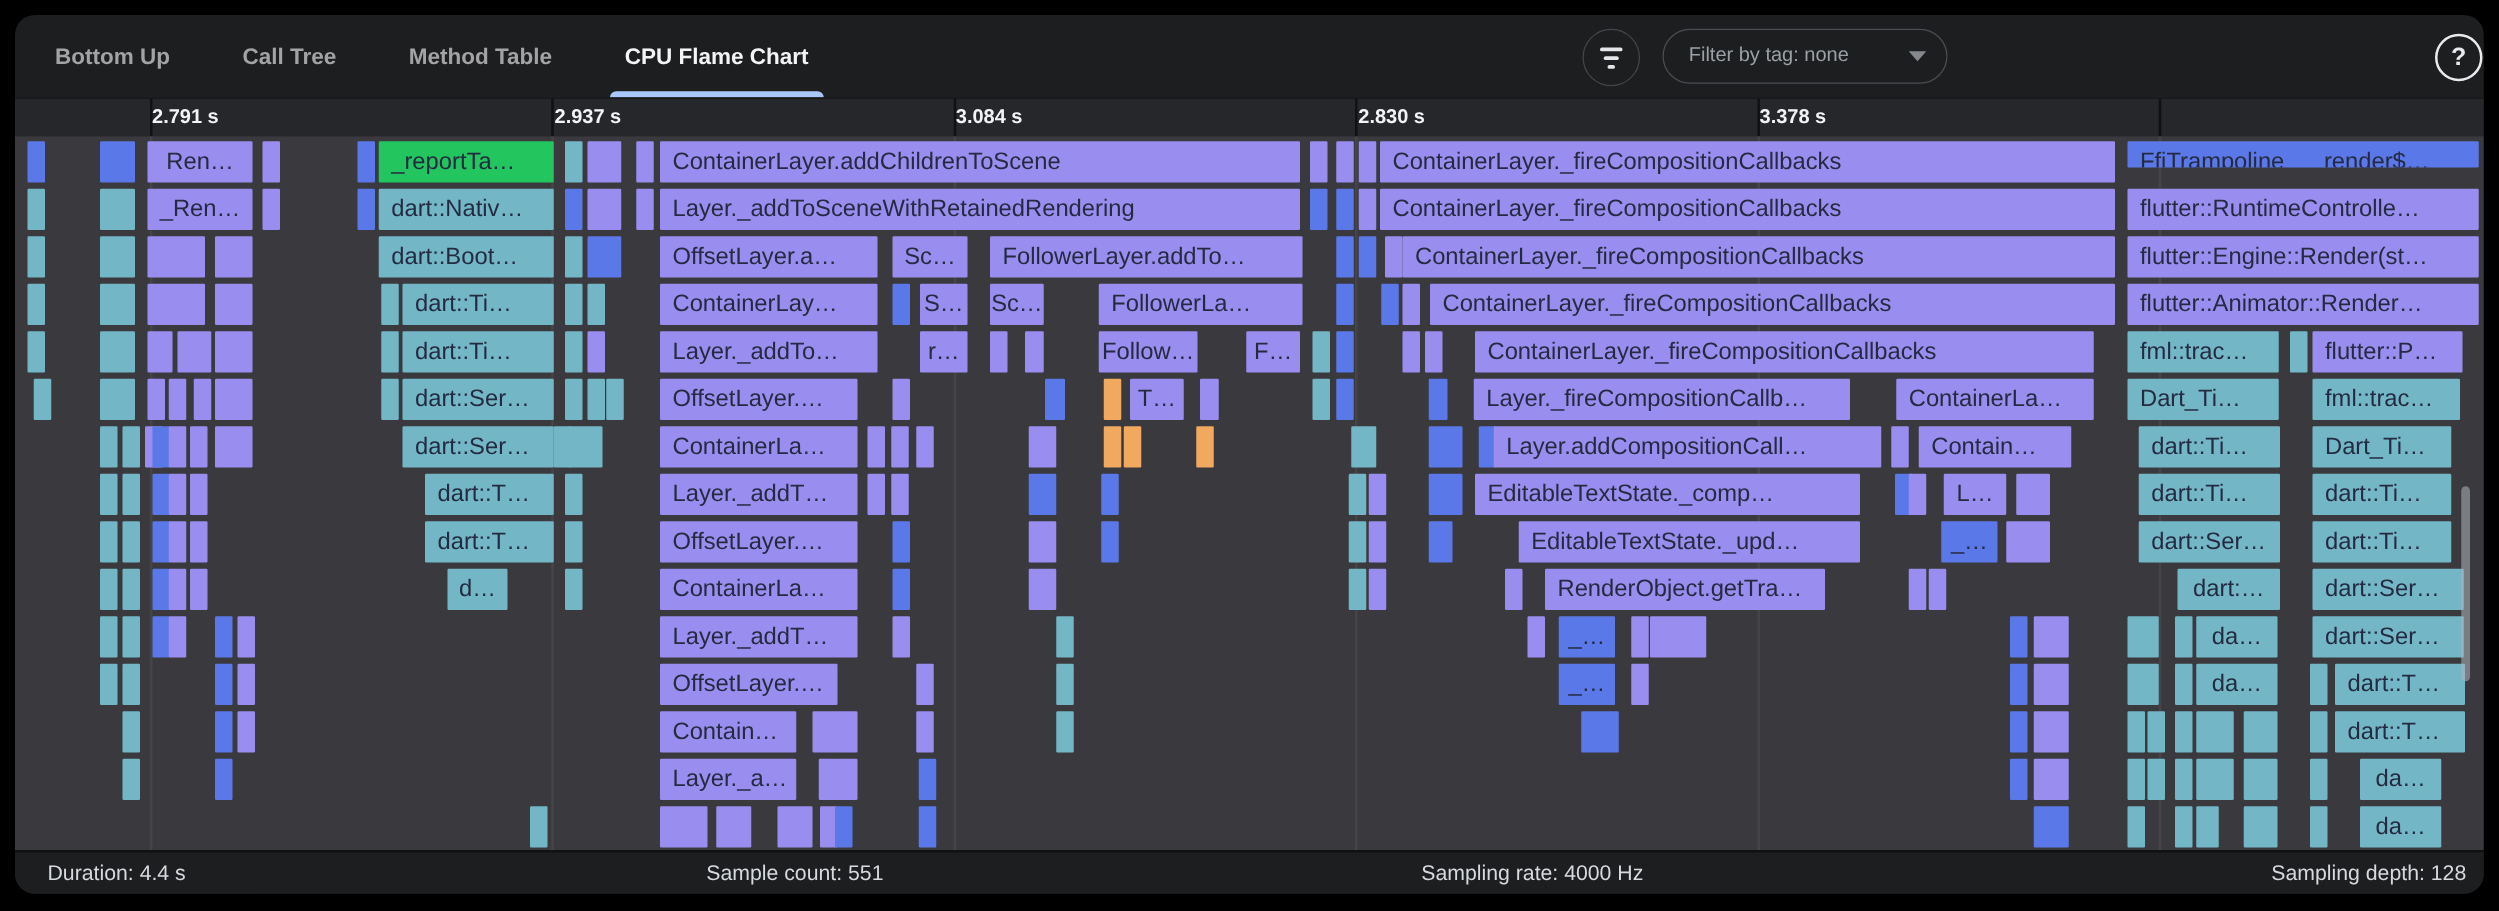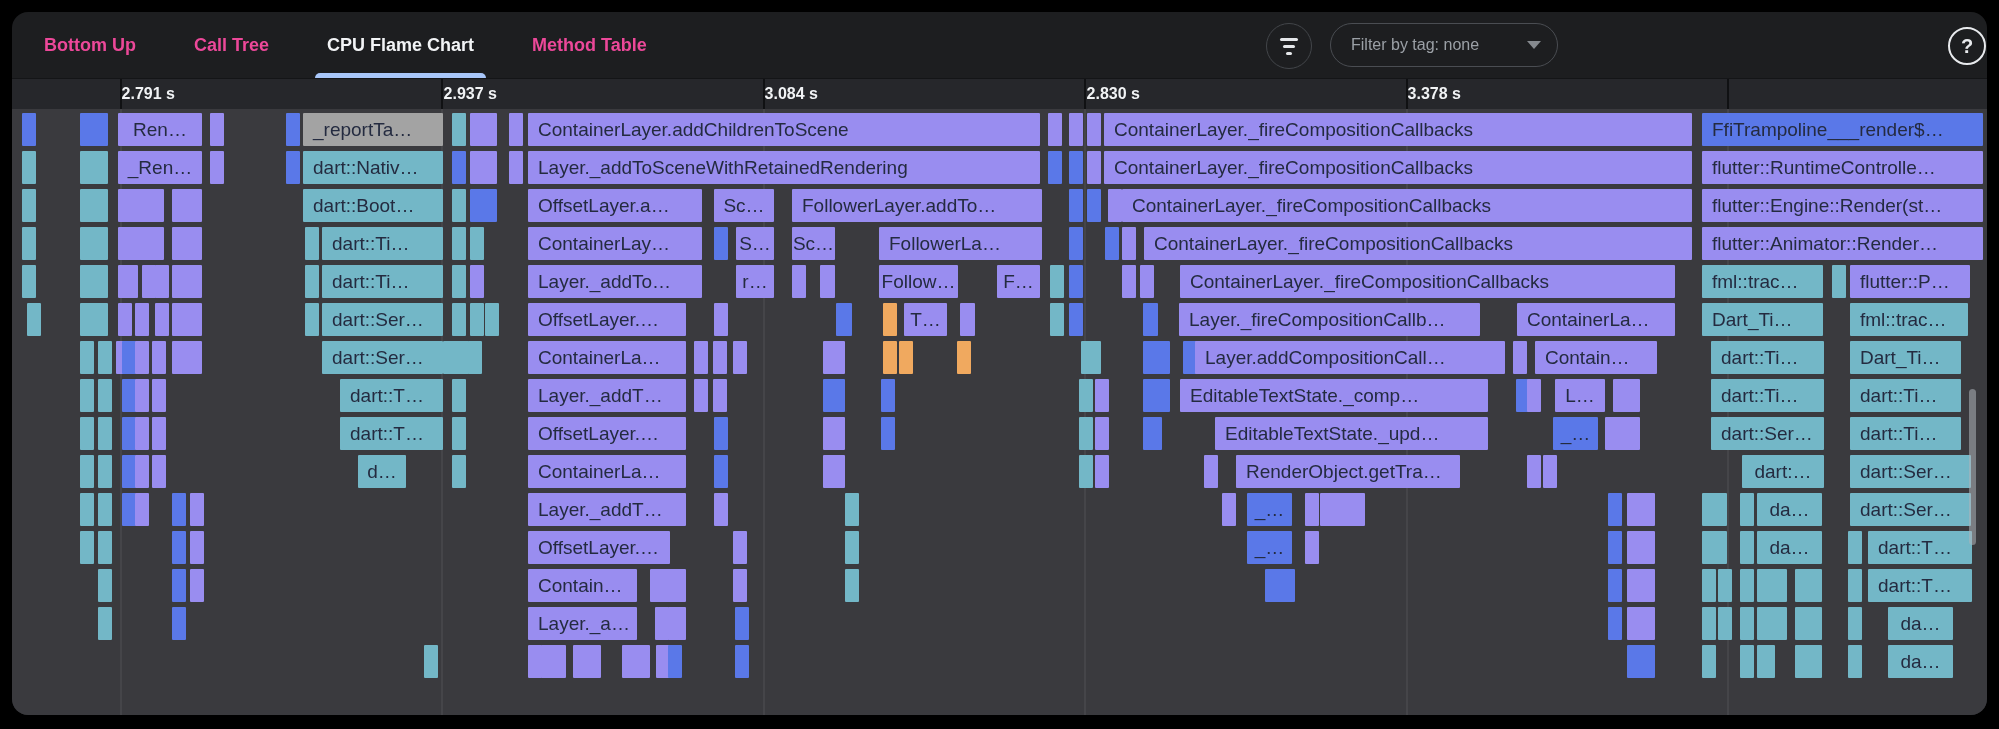--- a/index.html
+++ b/index.html
@@ -2,21 +2,21 @@
 <html><head>
 <meta charset="utf-8">
 <style>
   html,body{margin:0;padding:0;background:#000;width:1999px;height:729px;overflow:hidden;
     font-family:"Liberation Sans",sans-serif;-webkit-font-smoothing:antialiased;}
   .panel{position:absolute;left:12px;top:12px;width:1975px;height:703px;background:#1d1e20;
     border-radius:16px;overflow:hidden;display:flex;flex-direction:column;}
   
   .tabbar{height:66px;position:relative;flex:0 0 66px;}
   .tab-list{position:absolute;left:28px;top:0;height:100%;display:flex;align-items:stretch;}
-  .tab{font-size:18px;font-weight:bold;color:#ec4899;margin-right:50px;display:flex;align-items:center;
+  .tab{font-size:18px;font-weight:bold;color:#a3a3a3;margin-right:50px;display:flex;align-items:center;
     position:relative;padding:0 4px;cursor:pointer;white-space:nowrap;}
   .tab.active{color:#f2f4f6;}
   .tab.active::after{content:"";position:absolute;left:-8px;right:-8px;bottom:0;height:5px;
     background:#a9c7fa;border-radius:5px 5px 0 0;}
   .filter-btn{position:absolute;left:1254px;top:11px;width:44px;height:44px;border:1px solid #43464a;
     border-radius:50%;display:flex;flex-direction:column;align-items:center;justify-content:center;cursor:pointer;}
   .filter-btn i{display:block;height:3px;border-radius:2px;background:#e4e6e9;margin:2px 0;}
   .fl1{width:18px}.fl2{width:12px}.fl3{width:6px}
   .tag-pill{position:absolute;left:1318px;top:11px;width:228px;height:44px;border:1px solid #4a4d52;
     border-radius:22px;display:flex;align-items:center;box-sizing:border-box;padding:0 16px 0 20px;
@@ -54,22 +54,22 @@
 </style>
 </head>
 <body>
 
 <div class="panel">
 
   <div class="tabbar">
     <div class="tab-list">
         <div class="tab">Bottom Up</div>
         <div class="tab">Call Tree</div>
+        <div class="tab">Method Table</div>
         <div class="tab active">CPU Flame Chart</div>
-        <div class="tab">Method Table</div>
       </div>
     <div class="filter-btn">
       <span style="display:flex;flex-direction:column;align-items:center;">
         <i class="fl1"></i>
           <i class="fl2"></i>
           <i class="fl3"></i>
       </span>
     </div>
     <div class="tag-pill">
       <span>Filter by tag: none</span>
@@ -103,30 +103,30 @@
         <div class="gridline" style="left: 441px;"></div>
         <div class="gridline" style="left: 763px;"></div>
         <div class="gridline" style="left: 1084px;"></div>
         <div class="gridline" style="left: 1406px;"></div>
         <div class="gridline" style="left: 1727px;"></div>
         <div class="bar" style="left: 22px; top: 4px; width: 10px; height: 33px; background: rgb(90, 120, 232);"></div>
         <div class="bar" style="left: 80px; top: 4px; width: 28px; height: 33px; background: rgb(90, 120, 232);"></div>
         <div class="bar small" style="left: 118px; top: 4px; width: 84px; height: 33px; background: rgb(153, 141, 240);">Ren…</div>
         <div class="bar" style="left: 210px; top: 4px; width: 13px; height: 33px; background: rgb(153, 141, 240);"></div>
         <div class="bar" style="left: 286px; top: 4px; width: 10px; height: 33px; background: rgb(90, 120, 232);"></div>
-        <div class="bar" style="left: 303px; top: 4px; width: 140px; height: 33px; background: #a3a3a3;">_reportTa…</div>
+        <div class="bar" style="left: 303px; top: 4px; width: 140px; height: 33px; background: #22c55e;">_reportTa…</div>
         <div class="bar" style="left: 452px; top: 4px; width: 9px; height: 33px; background: rgb(115, 183, 199);"></div>
         <div class="bar" style="left: 470px; top: 4px; width: 27px; height: 33px; background: rgb(153, 141, 240);"></div>
         <div class="bar" style="left: 509px; top: 4px; width: 11px; height: 33px; background: rgb(153, 141, 240);"></div>
         <div class="bar" style="left: 528px; top: 4px; width: 512px; height: 33px; background: rgb(153, 141, 240);">ContainerLayer.addChildrenToScene</div>
         <div class="bar" style="left: 1048px; top: 4px; width: 8px; height: 33px; background: rgb(153, 141, 240);"></div>
         <div class="bar" style="left: 1069px; top: 4px; width: 9px; height: 33px; background: rgb(153, 141, 240);"></div>
         <div class="bar" style="left: 1087px; top: 4px; width: 6px; height: 33px; background: rgb(153, 141, 240);"></div>
         <div class="bar" style="left: 1104px; top: 4px; width: 588px; height: 33px; background: rgb(153, 141, 240);">ContainerLayer._fireCompositionCallbacks</div>
-        <div class="bar" style="left: 1702px; top: 4px; width: 281px; height: 33px; background: rgb(90, 120, 232);">FfiTrampoline___render$…</div>
+        <div class="bar" style="left: 1702px; top: 4px; width: 281px; height: 21px; background: rgb(90, 120, 232);">FfiTrampoline___render$…</div>
         <div class="bar" style="left: 22px; top: 42px; width: 10px; height: 33px; background: rgb(115, 183, 199);"></div>
         <div class="bar" style="left: 80px; top: 42px; width: 28px; height: 33px; background: rgb(115, 183, 199);"></div>
         <div class="bar small" style="left: 118px; top: 42px; width: 84px; height: 33px; background: rgb(153, 141, 240);">_Ren…</div>
         <div class="bar" style="left: 210px; top: 42px; width: 13px; height: 33px; background: rgb(153, 141, 240);"></div>
         <div class="bar" style="left: 286px; top: 42px; width: 10px; height: 33px; background: rgb(90, 120, 232);"></div>
         <div class="bar" style="left: 303px; top: 42px; width: 140px; height: 33px; background: rgb(115, 183, 199);">dart::Nativ…</div>
         <div class="bar" style="left: 452px; top: 42px; width: 9px; height: 33px; background: rgb(90, 120, 232);"></div>
         <div class="bar" style="left: 470px; top: 42px; width: 27px; height: 33px; background: rgb(153, 141, 240);"></div>
         <div class="bar" style="left: 509px; top: 42px; width: 11px; height: 33px; background: rgb(153, 141, 240);"></div>
         <div class="bar" style="left: 528px; top: 42px; width: 512px; height: 33px; background: rgb(153, 141, 240);">Layer._addToSceneWithRetainedRendering</div>
@@ -381,14 +381,22 @@
         <div class="bar" style="left: 1702px; top: 536px; width: 12px; height: 33px; background: rgb(115, 183, 199);"></div>
         <div class="bar" style="left: 1740px; top: 536px; width: 6px; height: 33px; background: rgb(115, 183, 199);"></div>
         <div class="bar" style="left: 1757px; top: 536px; width: 18px; height: 33px; background: rgb(115, 183, 199);"></div>
         <div class="bar" style="left: 1795px; top: 536px; width: 27px; height: 33px; background: rgb(115, 183, 199);"></div>
         <div class="bar" style="left: 1848px; top: 536px; width: 6px; height: 33px; background: rgb(115, 183, 199);"></div>
         <div class="bar small" style="left: 1888px; top: 536px; width: 65px; height: 33px; background: rgb(115, 183, 199);">da…</div>
         <div class="scroll-thumb" style="left: 1969px; top: 280px; height: 156px;"></div>
       </div>
   </div>
 
+  <div class="statusbar">
+    <div class="status-inner">
+      <span class="st-duration">Duration: 4.4 s</span>
+      <span class="st-samples">Sample count: 551</span>
+      <span class="st-rate">Sampling rate: 4000 Hz</span>
+      <span class="st-depth">Sampling depth: 128</span>
+    </div>
+  </div>
 
 </div>
 
 </body></html>

